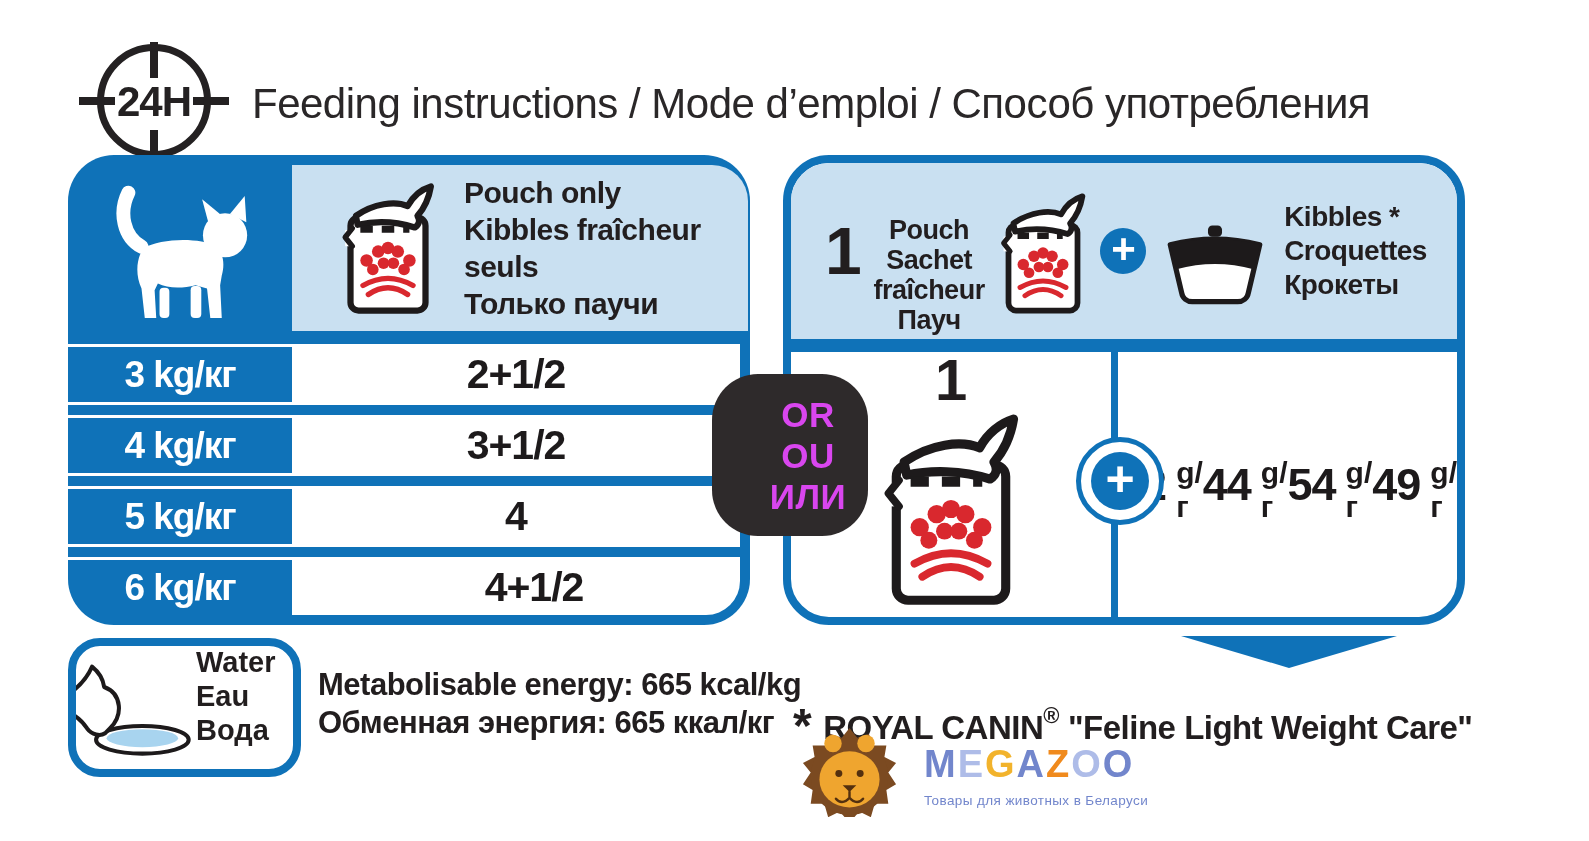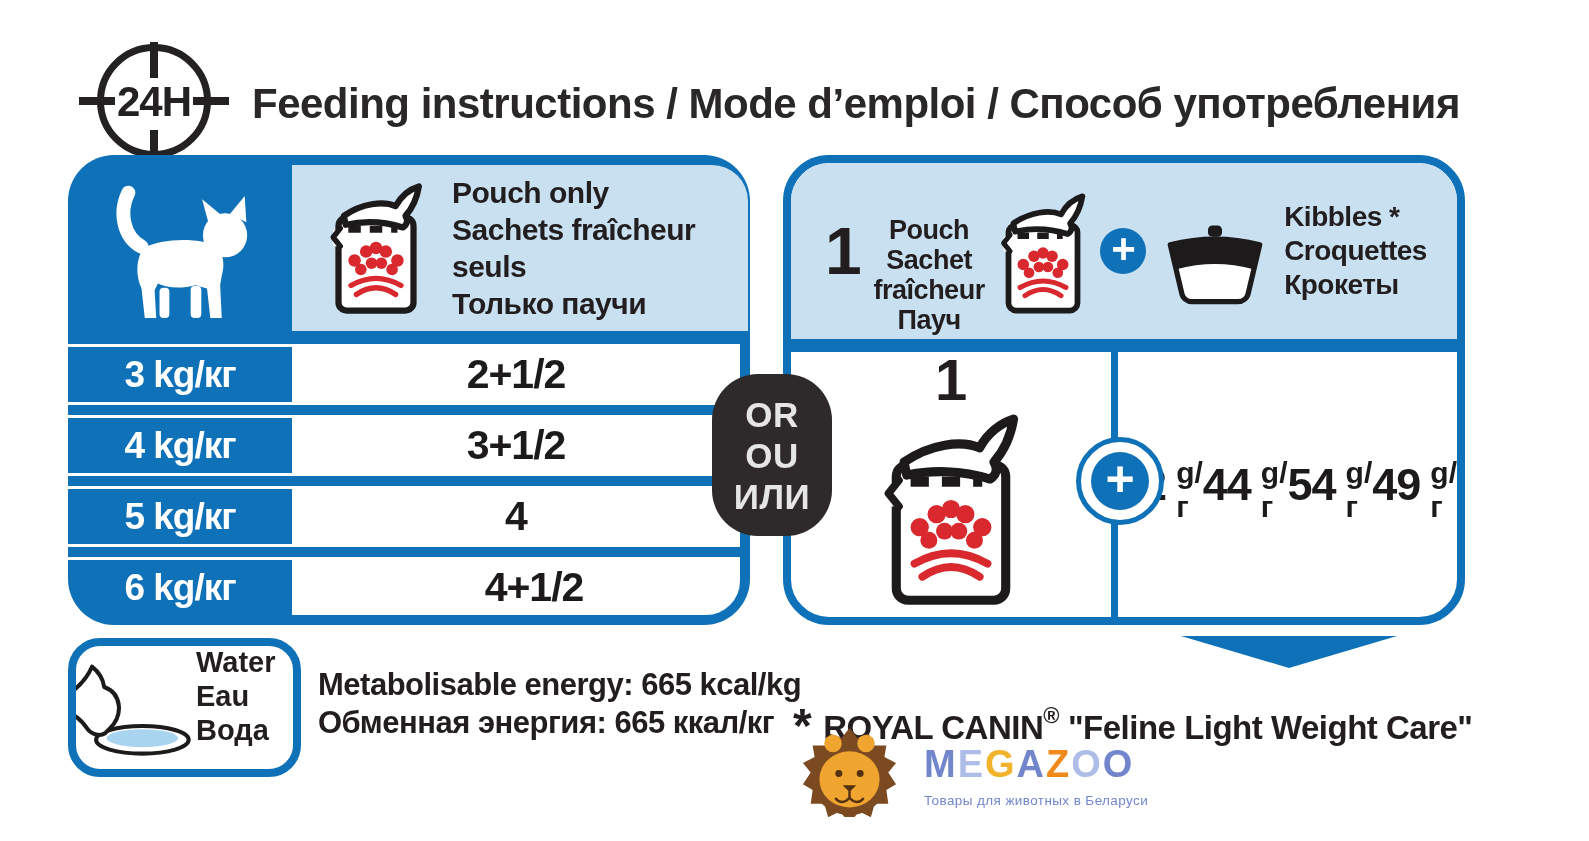--- a/index.html
+++ b/index.html
@@ -10,39 +10,39 @@
   
   .clock { position:absolute; left:97px; top:44px; width:114px; height:114px; }
   .clock-circle { position:absolute; inset:0; border:7px solid #242122; border-radius:50%; }
   .tick { position:absolute; background:#242122; }
   .tick-top    { left:53px; top:-2px;  width:8px;  height:36px; }
   .tick-bottom { left:53px; top:86px;  width:8px;  height:48px; }
   .tick-left   { left:-18px; top:53px; width:36px; height:8px; }
   .tick-right  { left:96px;  top:53px; width:36px; height:8px; }
   .clock-label { position:absolute; width:100%; text-align:center; top:34px; font-size:42px; font-weight:bold; color:#242122; letter-spacing:-1px; }
   
-  .title { position:absolute; left:252px; top:80px; font-size:42px; font-weight:700; color:#2a2728; letter-spacing:-0.5px; white-space:nowrap; }
+  .title { position:absolute; left:252px; top:80px; font-size:42px; font-weight:400; color:#2a2728; letter-spacing:-0.5px; white-space:nowrap; }
   
   .left-panel { position:absolute; left:68px; top:155px; width:682px; height:470px; background:#0f72b8; border-radius:46px; overflow:hidden; }
   .lp-header { display:flex; height:176px; }
   .lp-cat { width:224px; display:flex; align-items:center; justify-content:center; padding-top:14px; }
   .lp-cat svg { width:172px; height:164px; }
-  .lp-hbox { flex:1; background:#c9e0f1; margin:10px 2px 0 0; border-radius:0 36px 0 0; display:flex; align-items:center; gap:26px; padding-left:34px; }
+  .lp-hbox { flex:1; background:#c9e0f1; margin:10px 2px 0 0; border-radius:0 36px 0 0; display:flex; align-items:center; gap:26px; padding-left:46px; }
   .lp-hbox svg { width:100px; height:138px; flex:none; }
   .lp-htext { font-size:30px; font-weight:bold; color:#221e1f; line-height:37px; letter-spacing:-0.5px; }
   .lp-hsep { height:13px; border-bottom:3px solid #fff; margin-right:10px; }
   .lp-row { display:flex; height:55px; }
   .lp-w { width:224px; color:#fff; font-size:37px; font-weight:bold; display:flex; align-items:center; justify-content:center; letter-spacing:-1px; }
   .lp-v { flex:1; margin-right:10px; background:#fff; color:#1d1a1b; font-size:41px; font-weight:bold; display:flex; align-items:center; justify-content:center; letter-spacing:-1px; }
   .lp-v.last { border-bottom-right-radius:34px;padding-left:36px; }
   .lp-sep { height:10px; border-top:3px solid #fff; border-bottom:3px solid #fff; margin-right:10px; }
   
   .or-badge { position:absolute; left:712px; top:374px; width:120px; height:162px; background:#2e2a2b; border-radius:46px;
-    color:#e5e5e5; display:flex; flex-direction:column; align-items:center; justify-content:center; z-index:6;
-    font-weight:bold; font-size:35px; line-height:41px; letter-spacing:0.5px; }
+    color:#d946ef; display:flex; flex-direction:column; align-items:center; justify-content:center; z-index:6;
+    font-weight:bold; font-size:35px; line-height:41px; letter-spacing:0.5px;padding-left:36px; }
   
   .right-panel { position:absolute; left:783px; top:155px; width:682px; height:470px; background:#fff;
     border:8px solid #0f72b8; border-radius:46px; box-sizing:border-box; overflow:hidden; }
   .rp-header { height:176px; background:#c9e0f1; border-radius:36px 36px 0 0; display:flex; align-items:center; justify-content:space-between; padding:0 30px 0 34px; }
   .rp-count { font-size:66px; font-weight:bold; color:#221e1f; }
   .rp-plines { font-size:27px; font-weight:bold; line-height:30px; text-align:center; color:#221e1f; letter-spacing:-0.5px;margin-top:47px; }
   .rp-header .pouch-sm { width:92px; height:136px; margin-top:4px; }
   .plus-sm { width:46px; height:46px; border-radius:50%; background:#0f72b8; color:#fff; display:flex; align-items:center; justify-content:center; font-size:42px; font-weight:bold; padding-bottom:4px; box-sizing:border-box; }
   .rp-header .bowl-svg { width:114px; height:86px; margin-top:26px; }
   .rp-klines { font-size:28px; font-weight:bold; line-height:34px; text-align:left; color:#221e1f; letter-spacing:-0.5px; }
@@ -155,21 +155,21 @@
         <svg viewBox="0 0 210 200">
             <use href="#cat-art"></use>
           </svg>
       </div>
       <div class="lp-hbox">
         <svg viewBox="0 0 112 152">
             <use href="#pouch-art"></use>
           </svg>
         <div class="lp-htext">
           <div>Pouch only</div>
-          <div>Sachets fraîcheur seuls</div>
+          <div>Kibbles fraîcheur seuls</div>
           <div>Только паучи</div>
         </div>
       </div>
     </div>
     <div class="lp-hsep"></div>
     <div class="lp-row">
       <div class="lp-w">3 kg/кг</div>
       <div class="lp-v">2+1/2</div>
     </div>
     <div class="lp-sep"></div>

